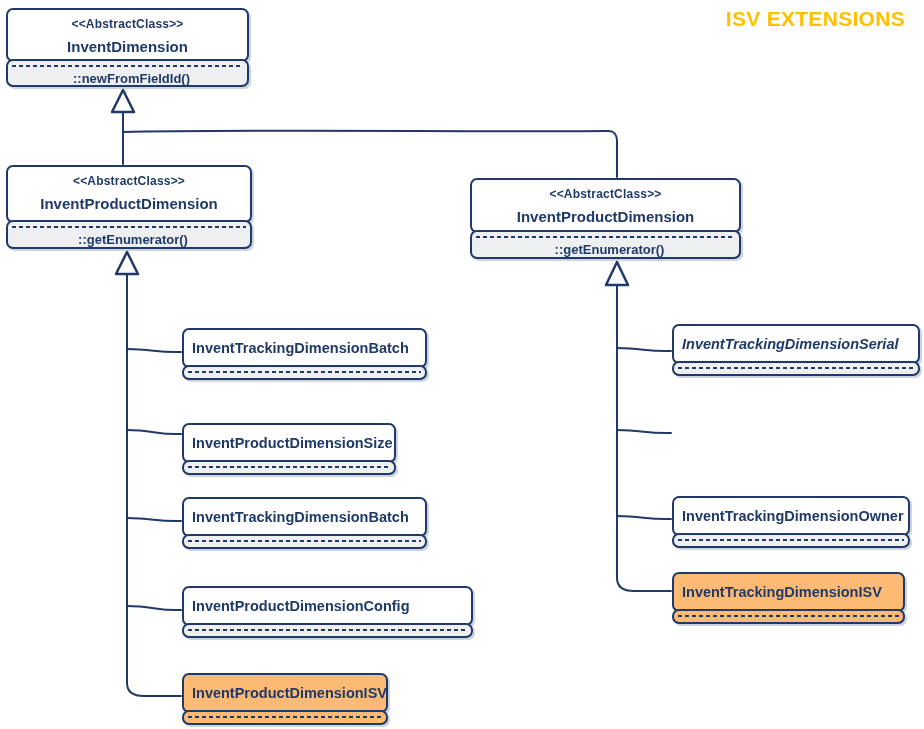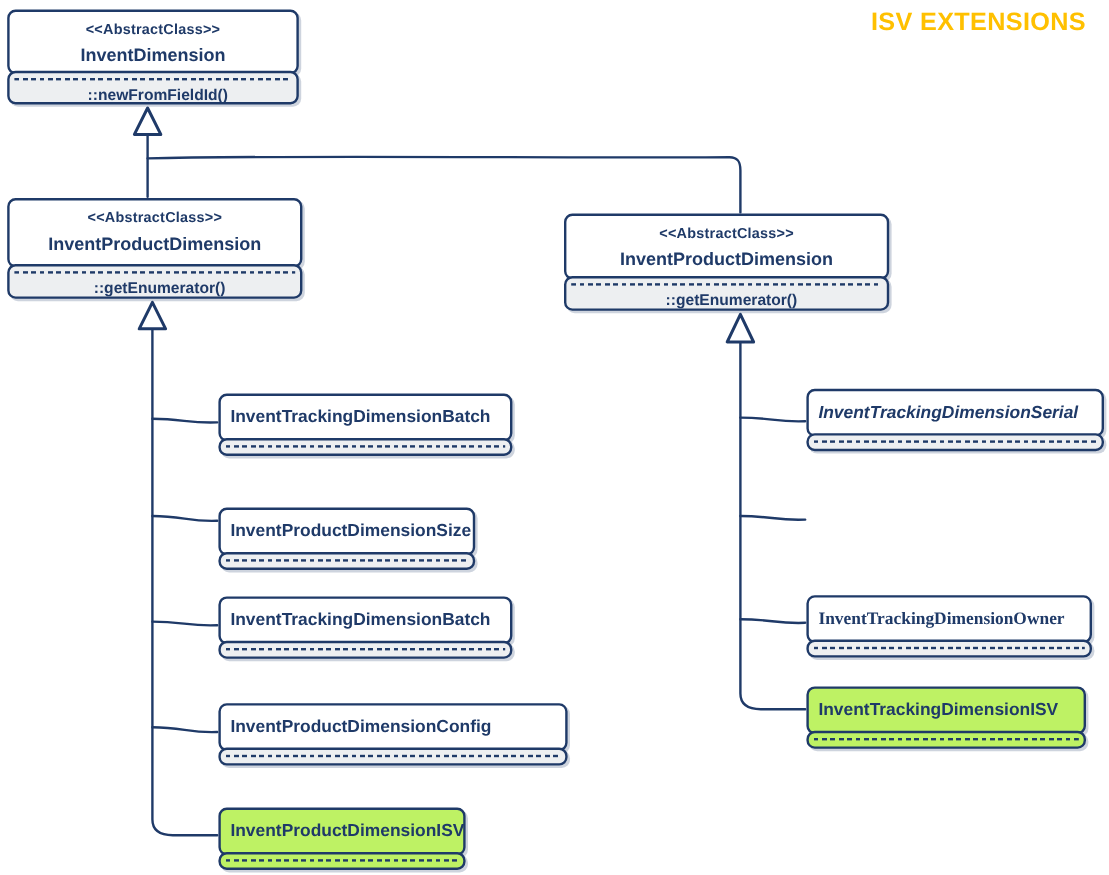--- a/index.html
+++ b/index.html
@@ -33,21 +33,21 @@
     background-image:repeating-linear-gradient(90deg,#1f3a68 0 4px,transparent 4px 7px);
   }
   .method-text{font-size:13px;padding:10px 6px 5px 14px;}
   .sub .title-sec{
     padding:0 6px 0 8px;
     display:flex;align-items:center;
     height:40px;
     font-size:14.5px;
   }
   .sub .method-sec{height:15px;}
-  .isv .title-sec,.isv .method-sec{background:#bef264;}
+  .isv .title-sec,.isv .method-sec{background:#fdba74;}
   #isv-label{
     position:absolute;top:7px;right:19px;z-index:1;
     color:#ffc000;font-size:21px;font-weight:bold;letter-spacing:0.3px;
   }
 </style>
 </head>
 <body>
 
 <div id="canvas">
 
@@ -147,21 +147,21 @@
   </div>
 
   <div class="uml-box sub" style="left:672px;top:324px;width:248px;font-style:italic;">
     <div class="sec title-sec">InventTrackingDimensionSerial</div>
     <div class="sec method-sec">
         <div class="dashline"></div>
       </div>
   </div>
 
 
-  <div class="uml-box sub" style="left:672px;top:496px;width:238px;font-family:Liberation Serif, serif;">
+  <div class="uml-box sub" style="left:672px;top:496px;width:238px;">
     <div class="sec title-sec">InventTrackingDimensionOwner</div>
     <div class="sec method-sec">
         <div class="dashline"></div>
       </div>
   </div>
 
   <div class="uml-box sub isv" style="left:672px;top:572px;width:233px;">
     <div class="sec title-sec">InventTrackingDimensionISV</div>
     <div class="sec method-sec">
         <div class="dashline"></div>

